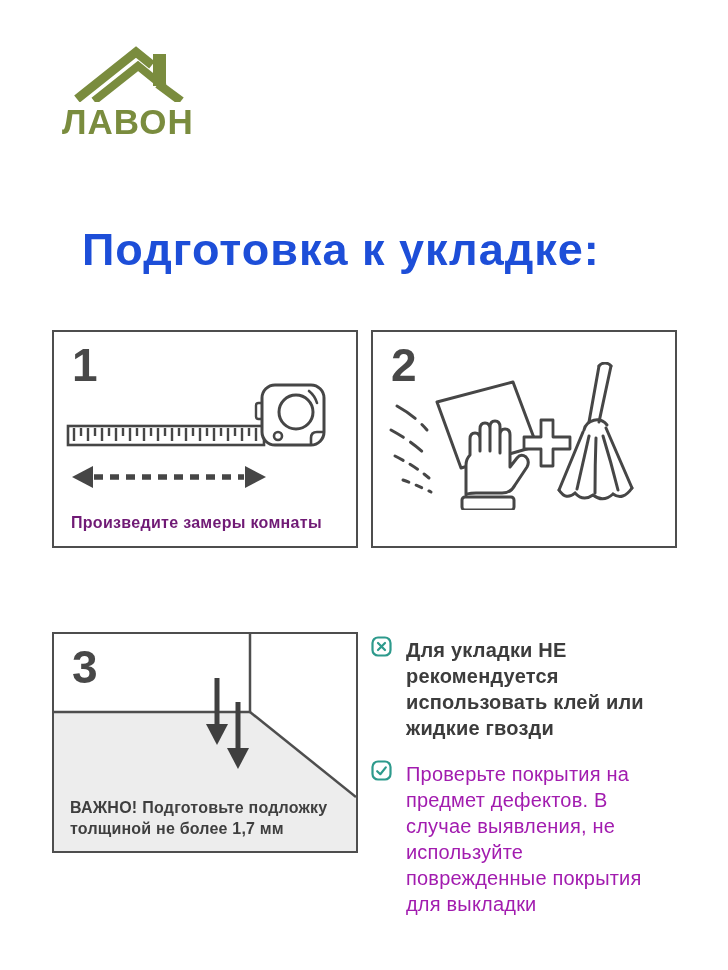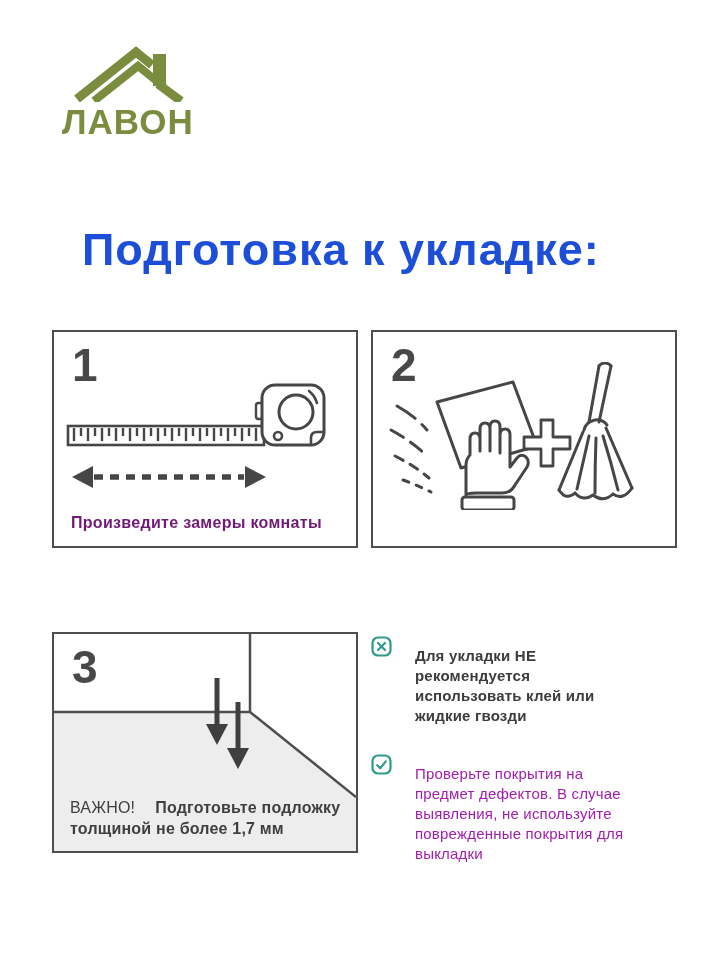--- a/index.html
+++ b/index.html
@@ -19,26 +19,26 @@
   .card2{left:371px;top:330px;width:306px;height:218px;}
   .card3{left:52px;top:632px;width:306px;height:221px;}
   .num{position:absolute;top:10px;left:18px;font-size:46px;font-weight:700;color:#484848;line-height:1;z-index:3;}
   .caption{position:absolute;left:17px;bottom:14px;font-size:16px;font-weight:700;color:#701a75;letter-spacing:0.3px;white-space:nowrap;z-index:3;}
   .icon-abs{position:absolute;}
   .tape{left:12px;top:51px;}
   .darrow{left:16px;top:132px;}
   .clean{left:14px;top:30px;}
   .room{left:0;top:0;}
   .caption3{position:absolute;left:16px;right:8px;bottom:12px;font-size:16px;line-height:21px;color:#3f3f3f;font-weight:700;letter-spacing:0.2px;z-index:3;}
-  .caption3 .hard{font-weight:400;margin-right:20px;}
+  .caption3 .hard{font-weight:700;margin-right:5px;}
   
   .notes{position:absolute;left:371px;top:634px;width:276px;}
   .note{display:flex;gap:11px;margin-bottom:14px;}
   .note svg{flex:0 0 auto;margin-top:2px;}
-  .note p{margin:12px;font-size:15px;line-height:20px;letter-spacing:0.2px;}
+  .note p{margin:3px;font-size:20px;line-height:26px;letter-spacing:0.2px;}
   .note p.bold{font-weight:700;color:#3c3c3c;}
   .note p.reg{font-weight:400;color:#a21caf;}
 </style>
 </head>
 <body>
 
 <div class="logo">
   <svg width="124" height="58" viewBox="0 0 124 58">
     <path d="M3 55 L62 8 L78 21" fill="none" stroke="#7a8c3e" stroke-width="9"></path>
     <path d="M20 57 L64 22 L90 43" fill="none" stroke="#7a8c3e" stroke-width="8"></path>

